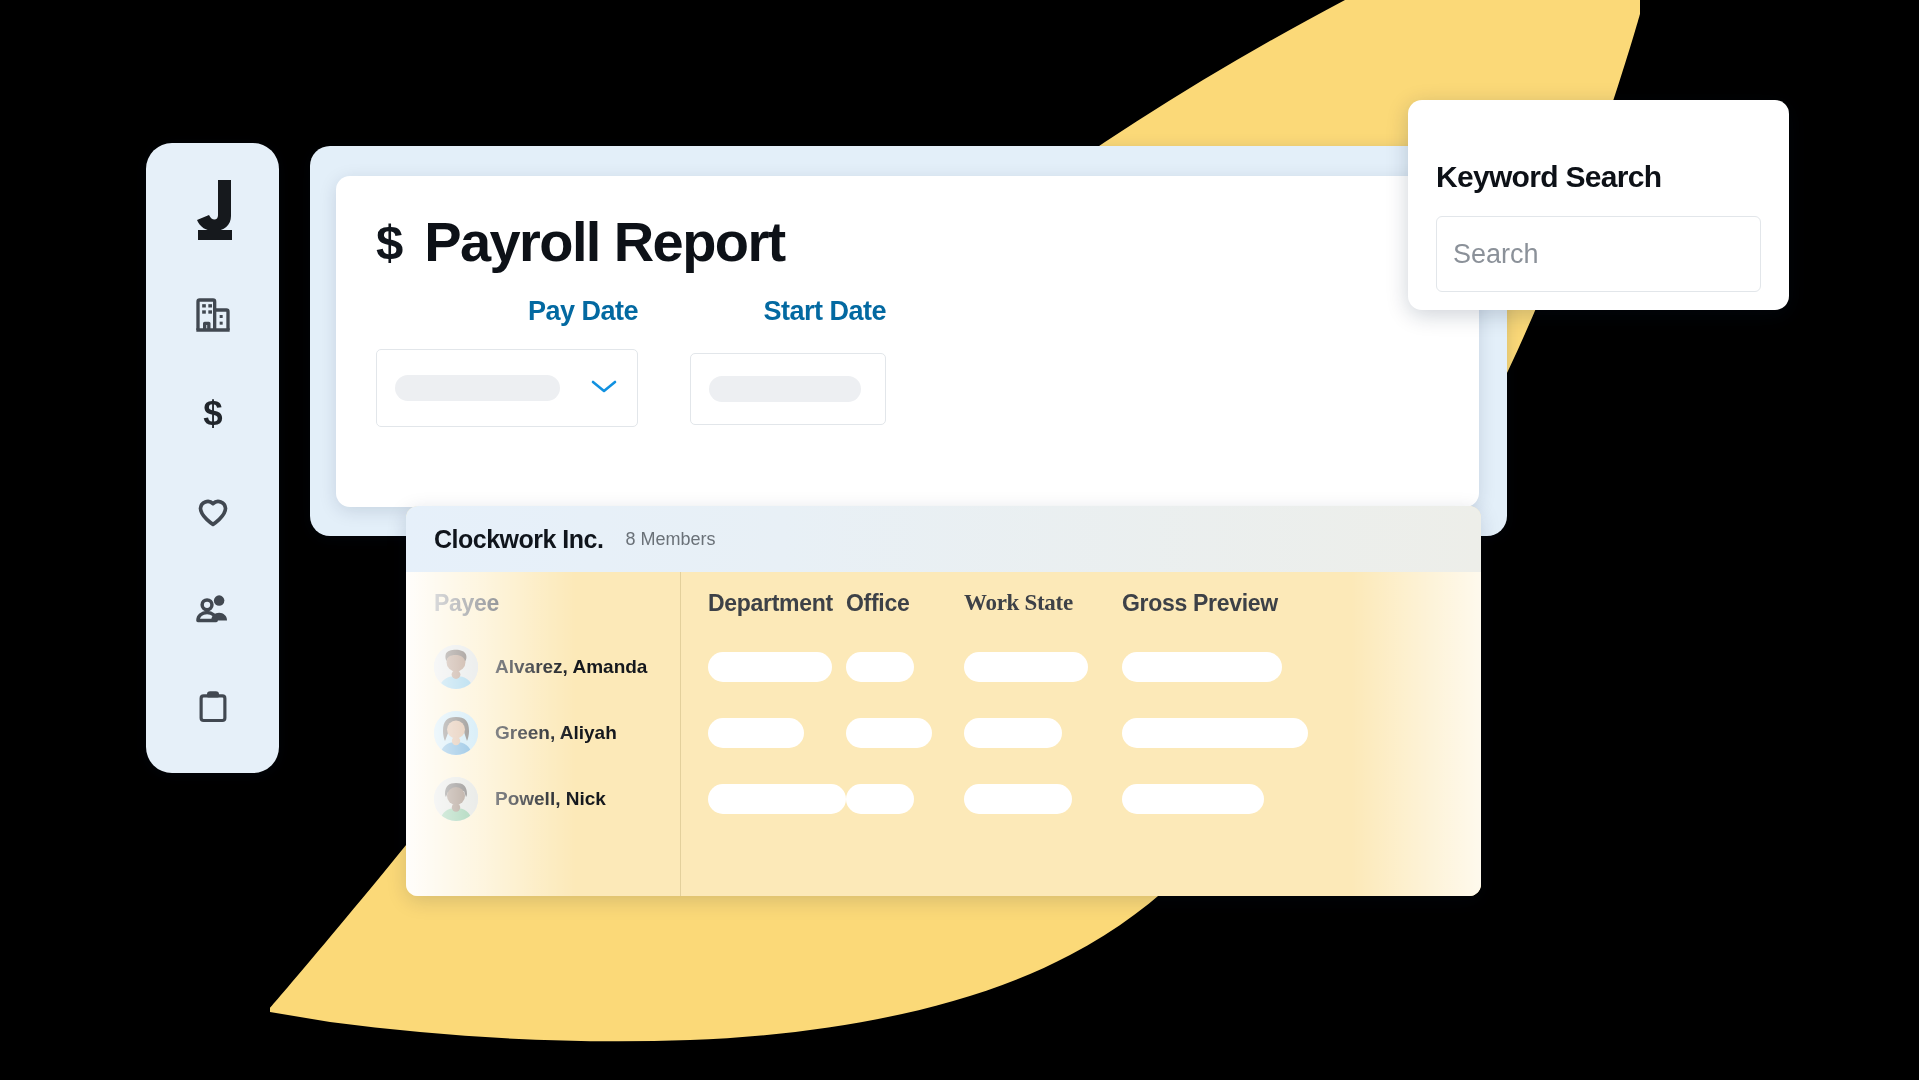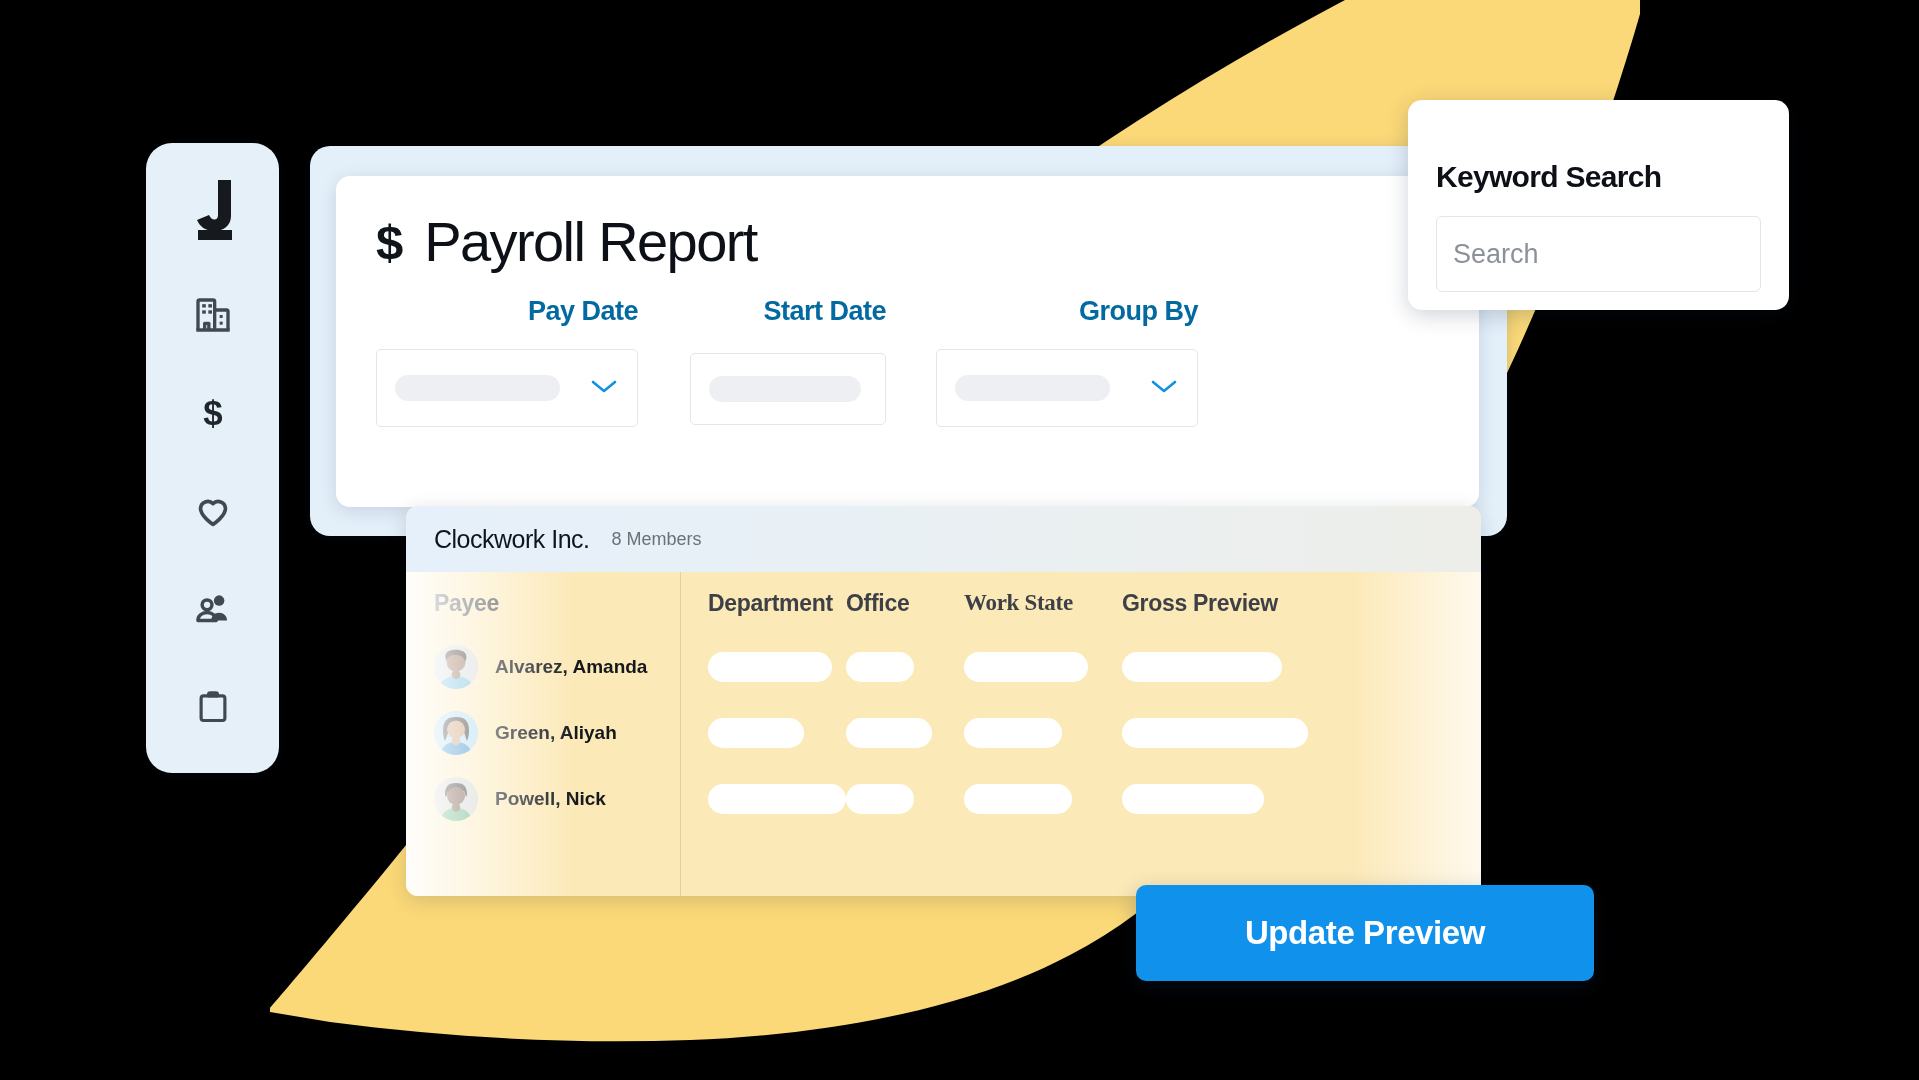--- a/index.html
+++ b/index.html
@@ -99,21 +99,21 @@
   }
   .title-dollar {
     font-size: 49px;
     font-weight: bold;
     color: #10151c;
     line-height: 1;
     letter-spacing: -1px;
   }
   .title-text {
     font-size: 56px;
-    font-weight: normal;
+    font-weight: bold;
     color: #0d1117;
     letter-spacing: -1.6px;
     line-height: 1;
   }
 
   .filters {
     display: flex;
     align-items: flex-start;
     gap: 0px;
   }
@@ -210,21 +210,21 @@
   .table-head-bar {
     height: 66px;
     background: linear-gradient(90deg, #e6f0fa 0%, #e8f0f6 35%, #edeee9 100%);
     display: flex;
     align-items: center;
     padding-left: 28px;
     gap: 22px;
   }
   .company-name {
     font-size: 25px;
-    font-weight: normal;
+    font-weight: bold;
     color: #10151c;
     letter-spacing: -0.5px;
   }
   .company-members {
     font-size: 18px;
     font-weight: normal;
     color: #6a7178;
   }
 
   .table-body {
@@ -420,31 +420,20 @@
       </div>
 
       <div class="filter f-startdate">
         <div class="filter-label">Start Date</div>
         <div class="filter-control">
           <span class="skeleton-pill"></span>
         </div>
       </div>
 
 
-      <div class="filter f-groupby">
-        <div class="filter-label">Group By</div>
-        <div class="filter-control">
-          <span class="skeleton-pill"></span>
-          <span class="chev">
-            <svg width="30" height="18" viewBox="0 0 30 18" fill="none" stroke="#1191e0" stroke-width="2.6" stroke-linecap="round" stroke-linejoin="round">
-                <path d="M4 5l11 9 11-9"></path>
-              </svg>
-          </span>
-        </div>
-      </div>
 
     </div>
   </section>
 
   <section class="keyword-card">
     <div class="keyword-title">Keyword Search</div>
     <input class="keyword-input" type="text" placeholder="Search" style="">
   </section>
 
   <section class="table-card">
@@ -554,15 +543,14 @@
         <div class="cell c-gross">
             <span class="data-pill" style="width:142px"></span>
           </div>
       </div>
 
       <div class="fade-left"></div>
       <div class="fade-right"></div>
     </div>
   </section>
 
-  <button class="update-btn">Update Preview</button>
 
 </div>
 
 </body></html>

